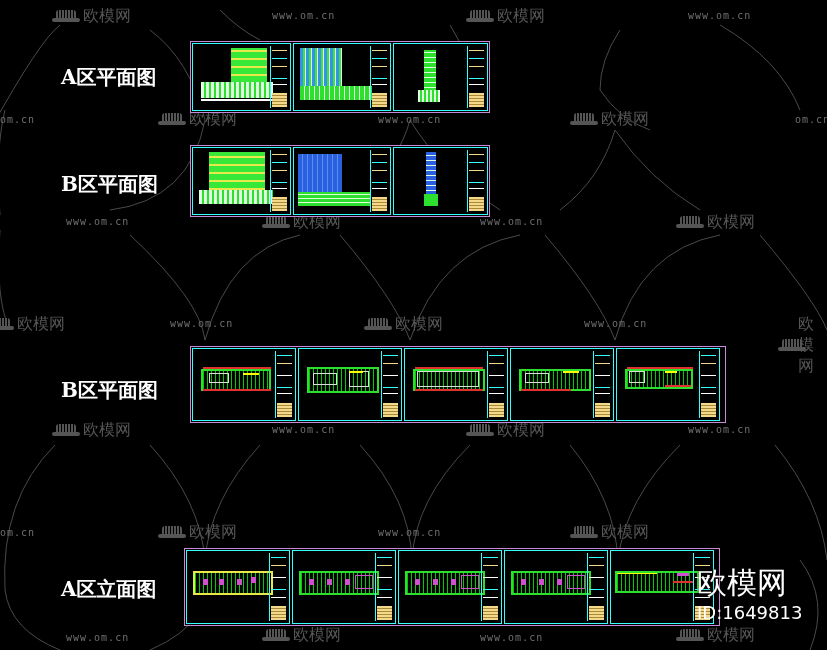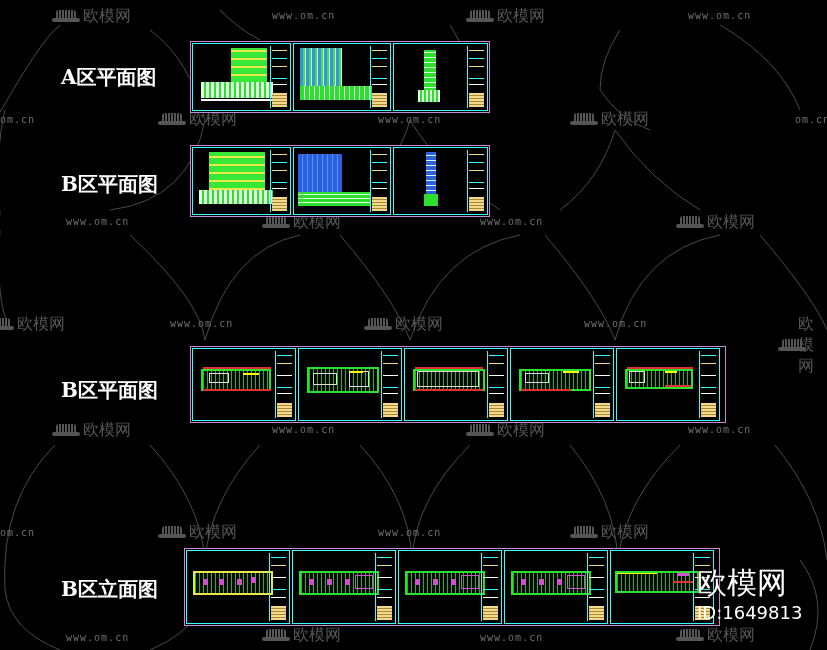--- a/index.html
+++ b/index.html
@@ -133,21 +133,21 @@
     <span>欧模网</span>
   </div>
 <div class="wm-logo" style="left:676px;top:625px;">
     <span class="sofa"></span>
     <span>欧模网</span>
   </div>
 
 <div class="section-label" style="left:61px;top:64px;">A区平面图</div>
 <div class="section-label" style="left:61px;top:171px;">B区平面图</div>
 <div class="section-label" style="left:61px;top:377px;">B区平面图</div>
-<div class="section-label" style="left:61px;top:576px;">B区立面图</div>
+<div class="section-label" style="left:61px;top:576px;">A区立面图</div>
 
 <div class="row" style="left:190px;top:41px;width:298px;height:70px;">
   <div class="sheet" style="width:98px;height:66px;">
     <div class="elev" style="left:38px;top:4px;width:36px;height:50px;background:repeating-linear-gradient(0deg,#38e838 0 6px,#e8e84a 6px 8px);"></div>
     <div class="elev" style="left:8px;top:38px;width:72px;height:16px;background:repeating-linear-gradient(90deg,#dfffe0 0 3px,#2ee02e 3px 5px);"></div>
     <div class="elev" style="left:8px;top:55px;width:72px;height:2px;background:#fff;"></div>
     <div class="tb">
         <div class="ln" style="top:4px;background:#f4d98a;"></div>
         <div class="ln" style="top:12px;background:#3ff;"></div>
         <div class="ln" style="top:20px;background:#f4d98a;"></div>

